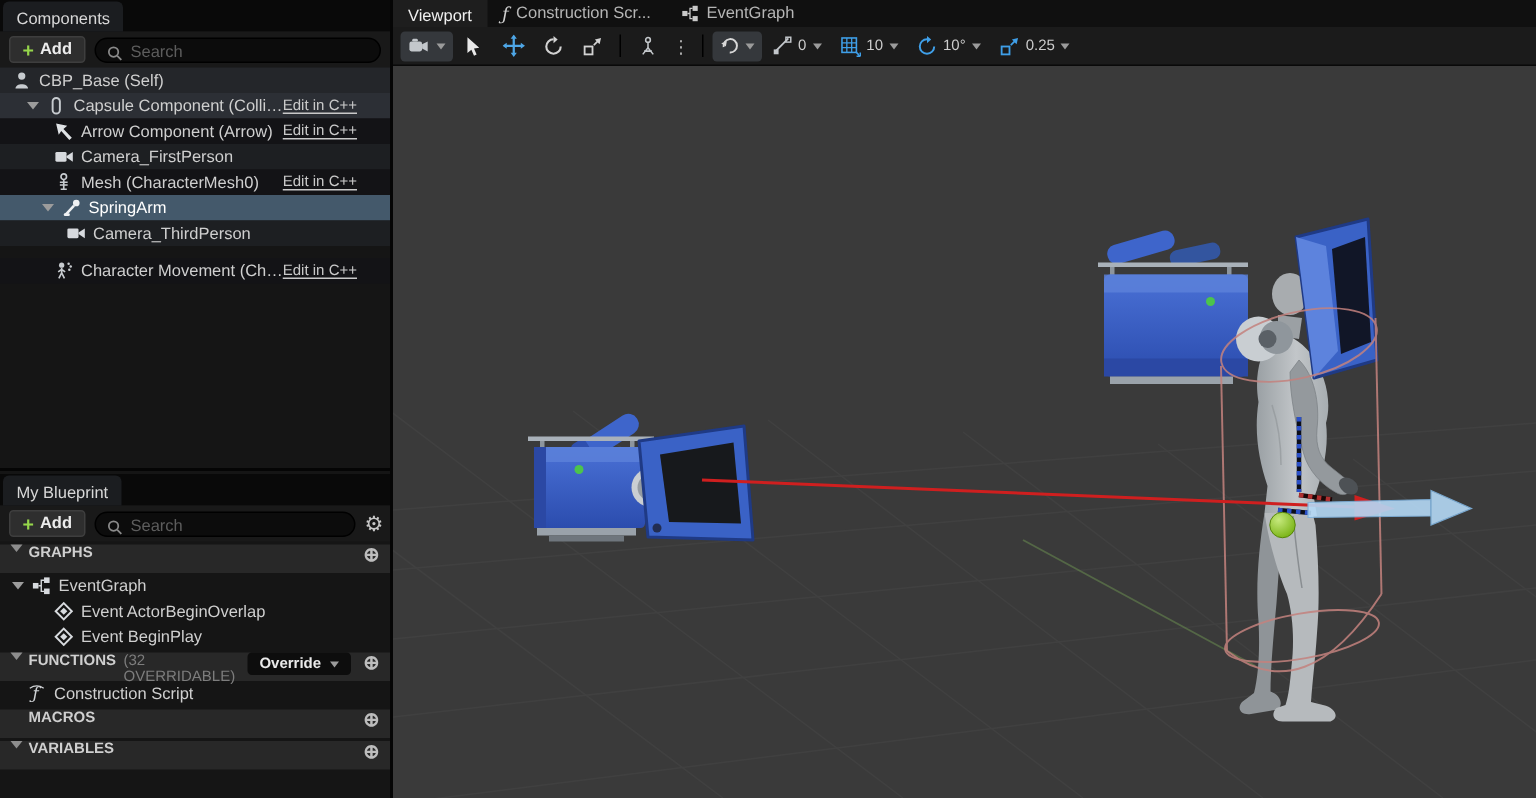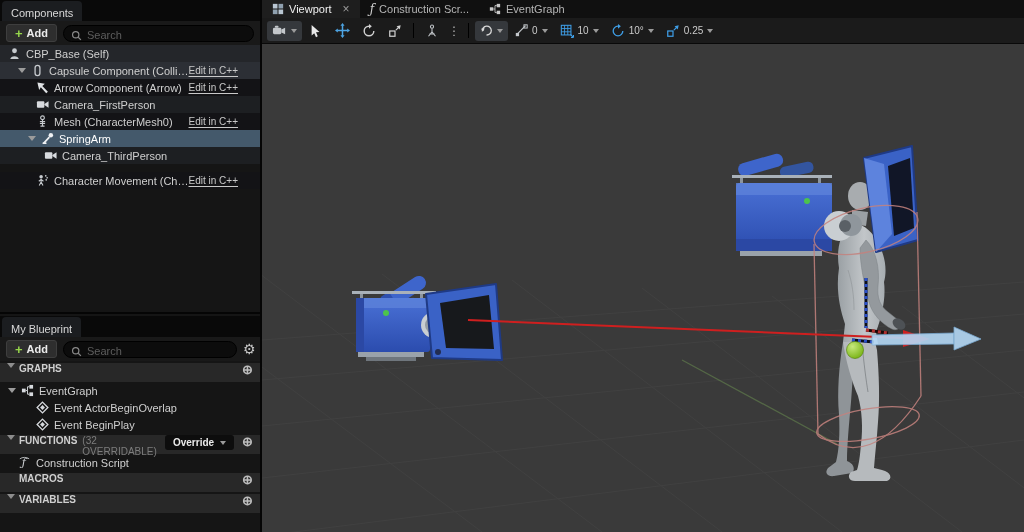--- a/index.html
+++ b/index.html
@@ -53,21 +53,21 @@
   .ovrbtn{margin-left:auto;display:flex;align-items:center;gap:6px;background:#0d0d0d;
     border-radius:3px;height:15px;padding:0 8px;color:#eaeaea;font-size:10px;font-weight:bold;cursor:pointer;}
   .ovrbtn + .pluscirc{margin-left:8px;}
   .chev{width:0;height:0;border-left:3px solid transparent;border-right:3px solid transparent;
     border-top:4px solid #9b9b9b;}
 
   
   .right{position:absolute;left:262px;top:0;width:762px;height:532px;background:#111;}
   .doctabs{height:18px;background:#101010;display:flex;align-items:stretch;}
   .dtab{display:flex;align-items:center;gap:5px;padding:0 10px;font-size:11px;color:#b5b5b5;cursor:pointer;}
-  .dtab.active{background:#1e1e1e;color:#f0f0f0;}
+  .dtab.active{background:#1e1e1e;color:#f0f0f0;flex-direction:column;}
   .dtab .close{color:#9a9a9a;font-size:12px;margin-left:6px;}
   .fico{font-family:"DejaVu Serif",serif;font-style:italic;font-size:12px;color:#cfcfcf;}
 
   .vptoolbar{height:26px;background:#1b1b1b;border-bottom:1px solid #090909;
     display:flex;align-items:center;gap:2px;padding:0 5px;}
   .tbbtn{display:flex;align-items:center;gap:4px;height:20px;padding:0 5px;border-radius:3px;
     color:#cccccc;font-size:10px;cursor:pointer;}
   .tbbtn.boxed{background:#35383c;}
   .tbdiv{width:1px;height:15px;background:#000;margin:0 4px;}
   .dots{color:#b5b5b5;font-size:12px;letter-spacing:0;padding:0 2px;cursor:pointer;}

